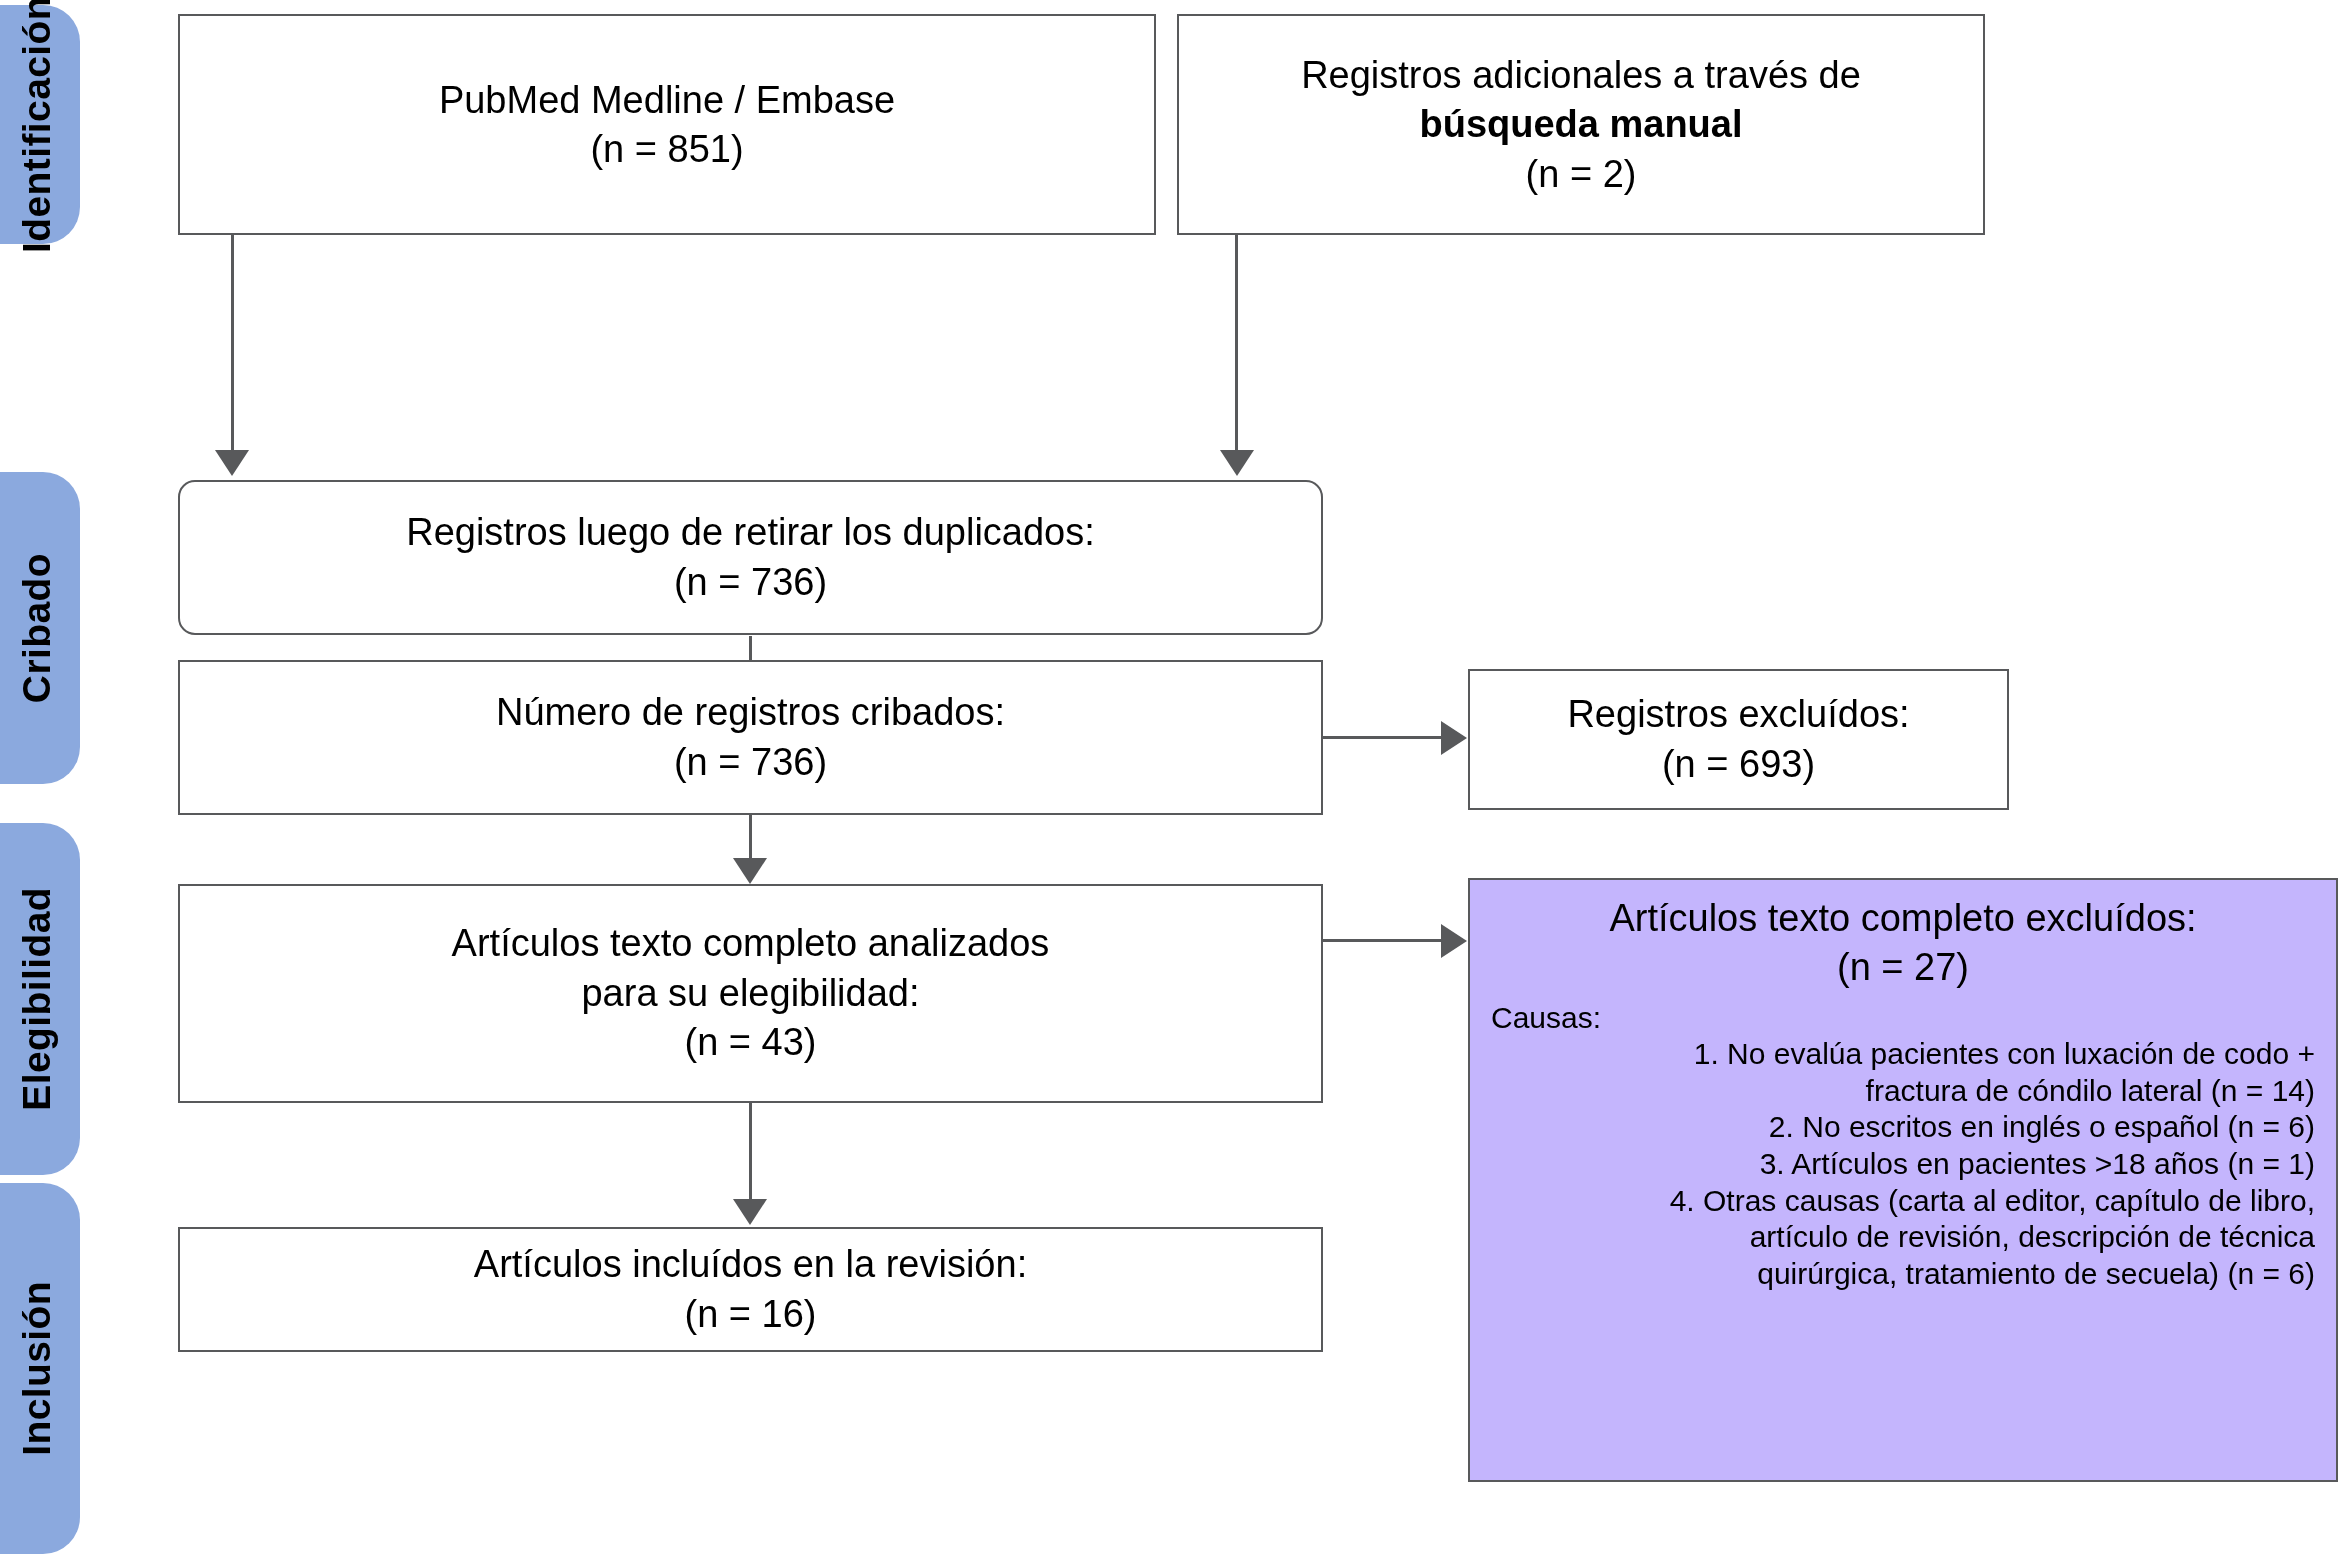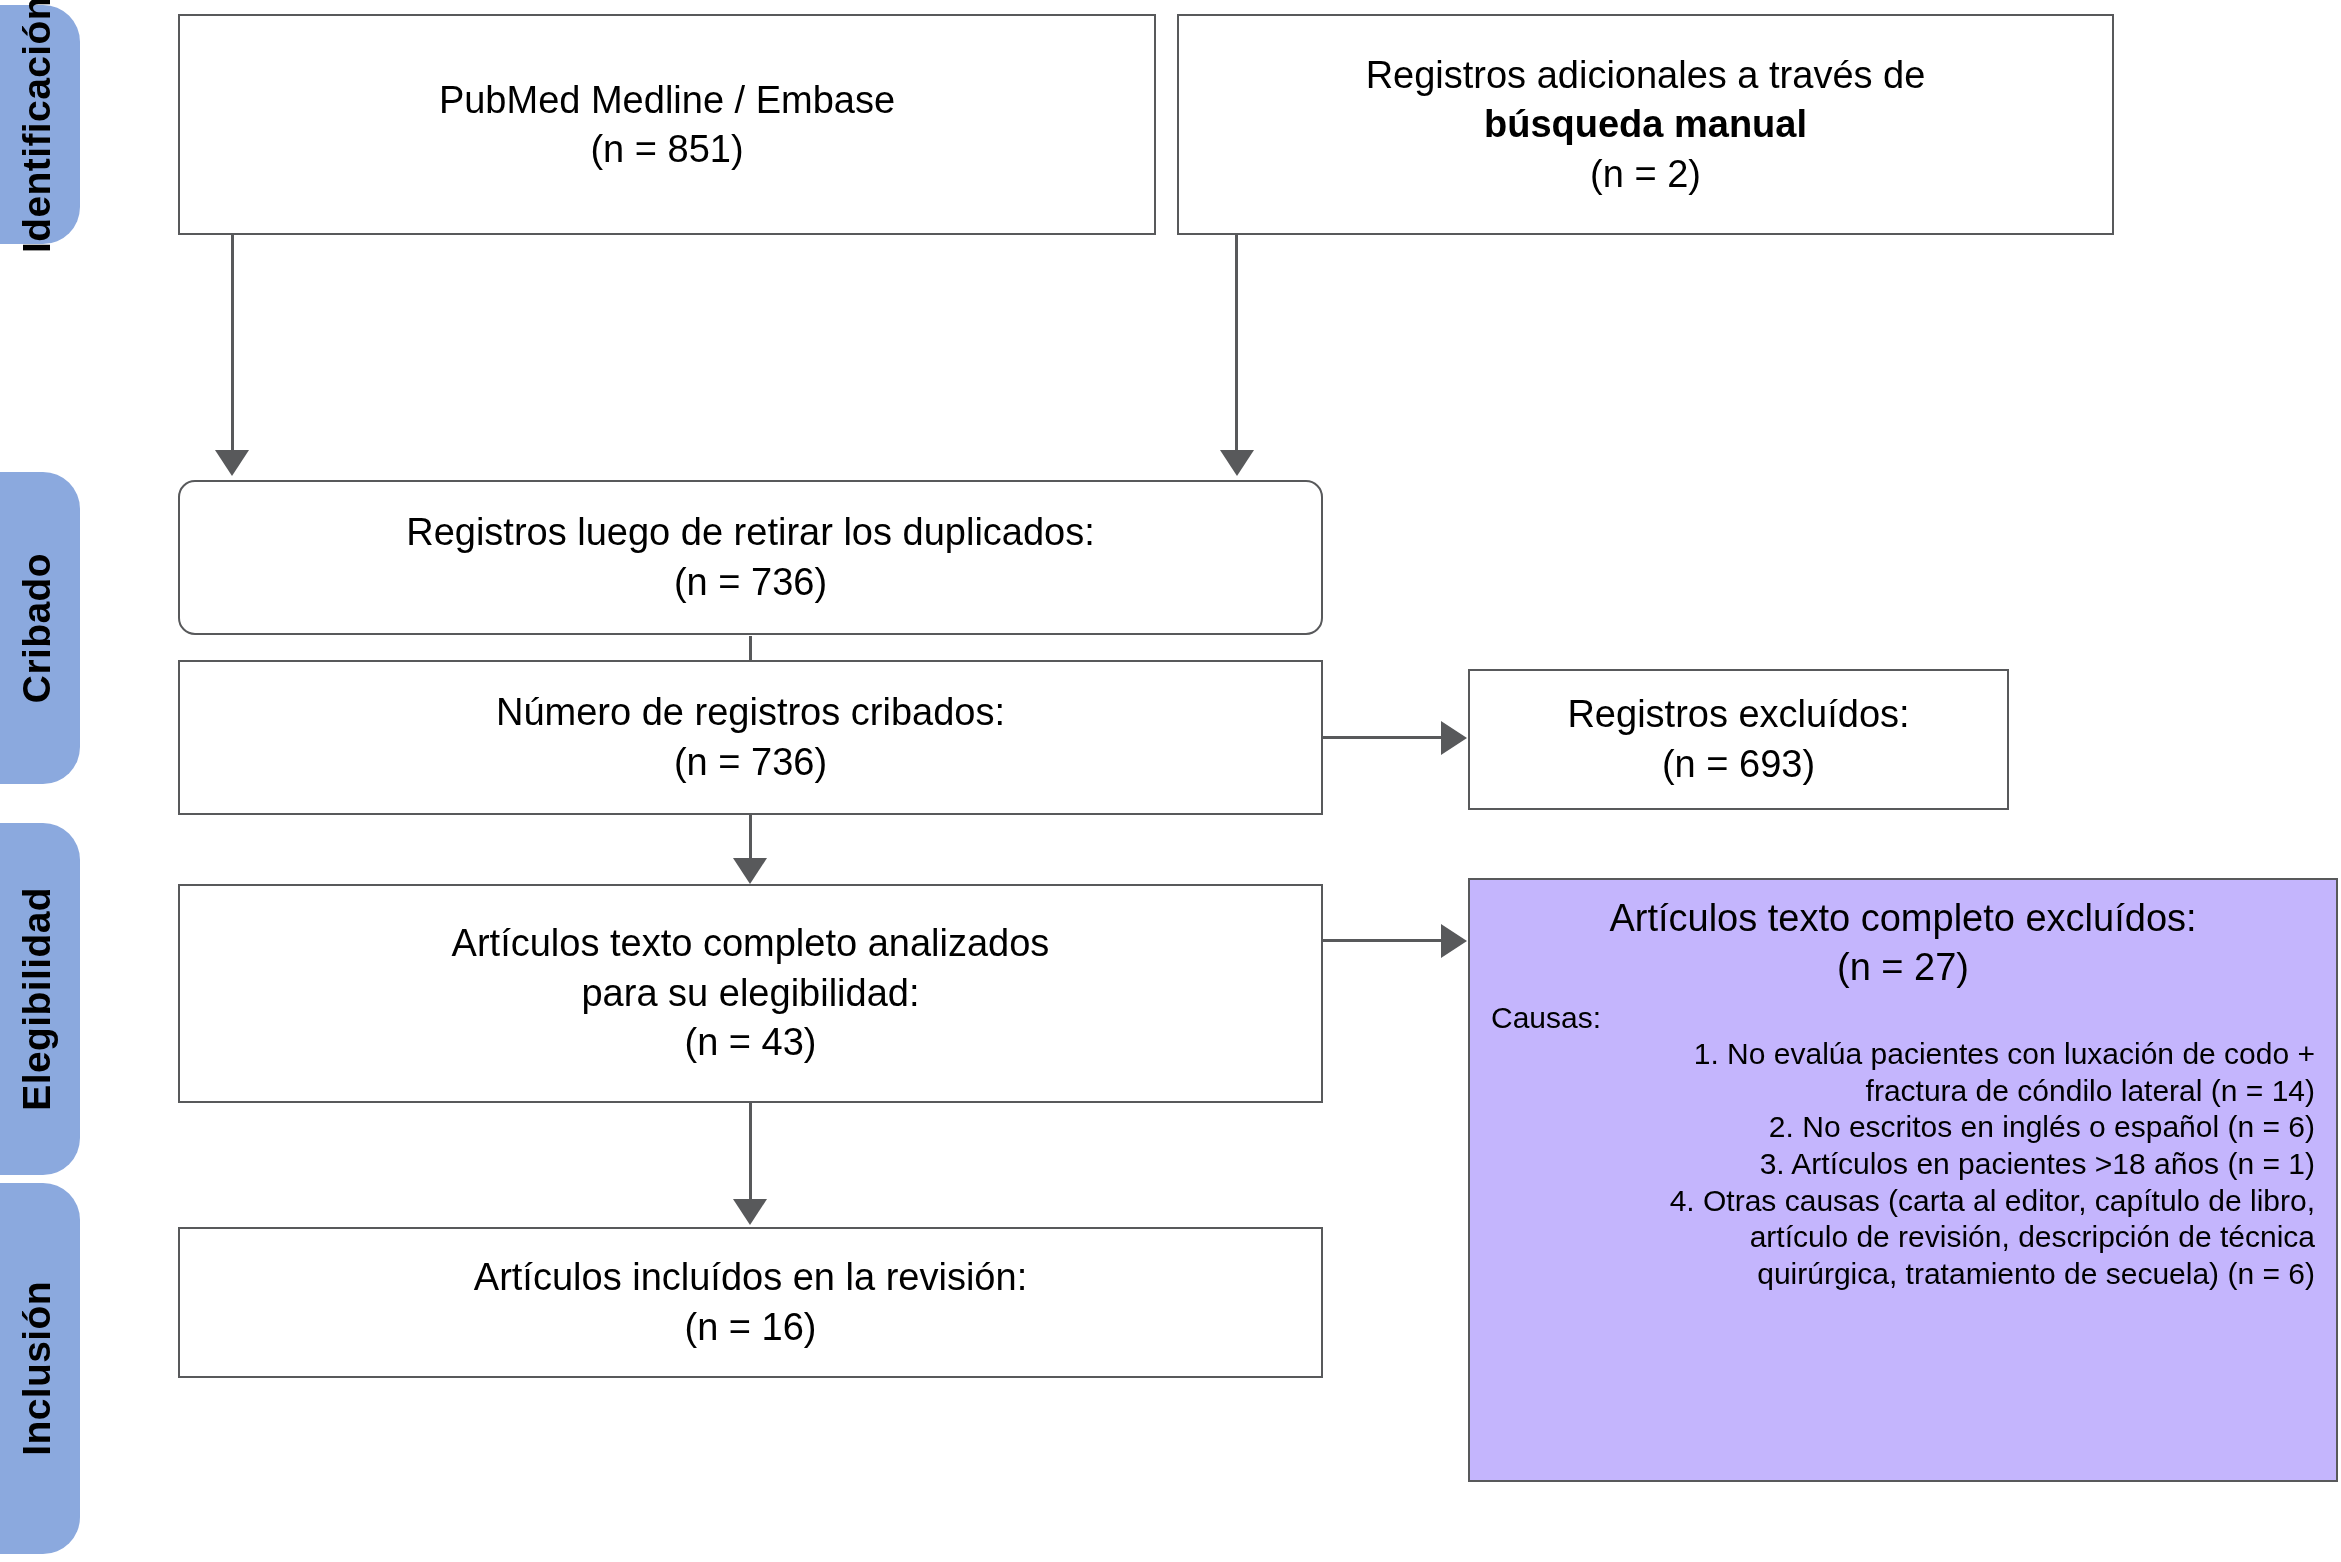--- a/index.html
+++ b/index.html
@@ -132,21 +132,21 @@
 
   <div class="stage-pill" style="left:-8px; top:1183px; width:88px; height:371px;">
     <span class="stage-label">Inclusión</span>
   </div>
 
   <div class="flow-box" style="left:178px; top:14.4px; width:978px; height:221px;">
     <div class="line">PubMed Medline / Embase</div>
     <div class="line">(n = 851)</div>
   </div>
 
-  <div class="flow-box" style="left:1177px; top:14.4px; width:937px; height:221px;">
+  <div class="flow-box" style="left:1177px; top:14.4px; width:808px; height:221px;">
     <div class="line">Registros adicionales a través de</div>
     <div class="line b">búsqueda manual</div>
     <div class="line">(n = 2)</div>
   </div>
 
   <div class="vline" style="left:231px; top:235px; height:218px;"></div>
   <div class="arrow-down" style="left:215px; top:450px;"></div>
 
   <div class="vline" style="left:1235px; top:235px; height:218px;"></div>
   <div class="arrow-down" style="left:1220px; top:450px;"></div>
@@ -192,19 +192,19 @@
     <div class="cause">artículo de revisión, descripción de técnica</div>
     <div class="cause">quirúrgica, tratamiento de secuela) (n = 6)</div>
   </div>
 
   <div class="hline" style="left:1323px; top:939px; width:120px;"></div>
   <div class="arrow-right" style="left:1441px; top:924px;"></div>
 
   <div class="vline" style="left:749px; top:1103px; height:101px;"></div>
   <div class="arrow-down" style="left:733px; top:1199px;"></div>
 
-  <div class="flow-box" style="left:178px; top:1227px; width:1145px; height:151px;">
+  <div class="flow-box" style="left:178px; top:1227px; width:1145px; height:125px;">
     <div class="line">Artículos incluídos en la revisión:</div>
     <div class="line">(n = 16)</div>
   </div>
 
 </div>
 
 
 </body></html>

